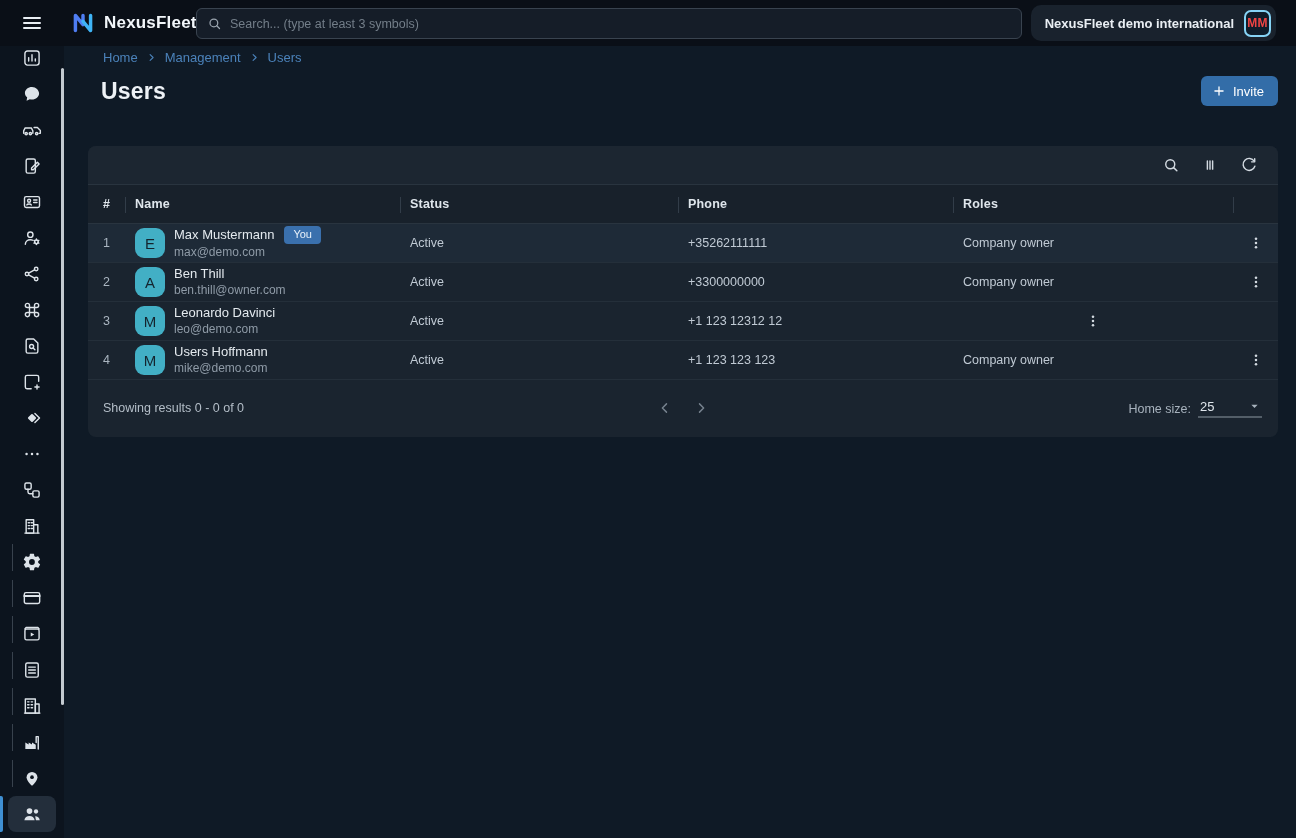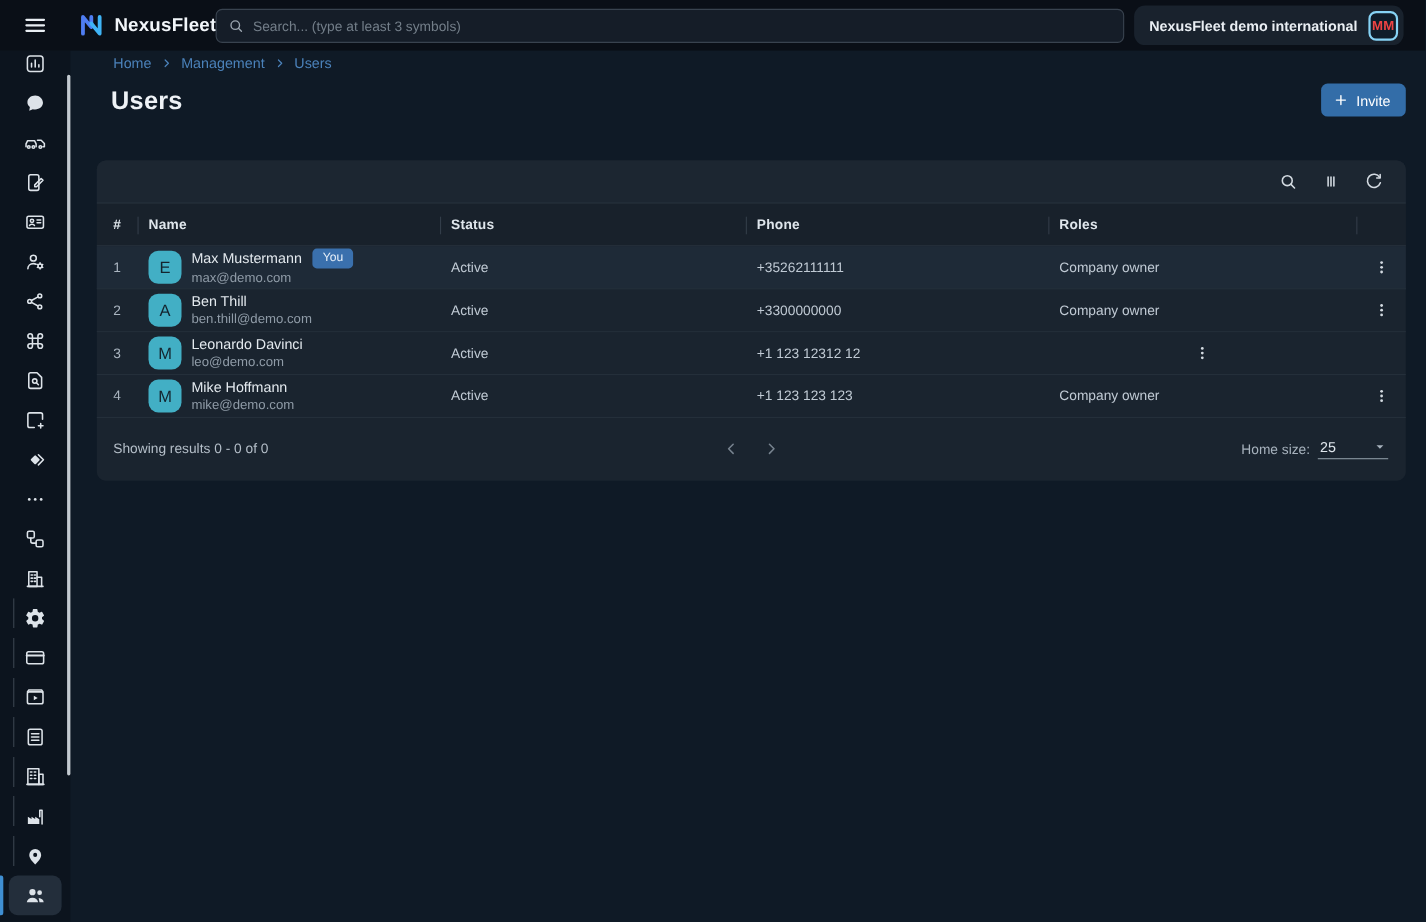--- a/index.html
+++ b/index.html
@@ -395,21 +395,21 @@
             </div>
           </div>
           <div class="trow tgrid">
             <div class="td num">2</div>
             <div class="td namecell">
               <span class="avatar-sq">A</span>
               <span class="stack">
                 <span class="nameline">
                   <span class="uname">Ben Thill</span>
                 </span>
-                <span class="email">ben.thill@demo.com</span>
+                <span class="email">ben.thill@owner.com</span>
               </span>
             </div>
             <div class="td">Active</div>
             <div class="td">+3300000000</div>
             <div class="td">Company owner</div>
             <div class="td actions">
               <button class="iconbtn kebab">
                 <svg viewBox="0 0 24 24">
                   <circle cx="12" cy="6.3" r="1.7"></circle>
                   <circle cx="12" cy="12" r="1.7"></circle>
@@ -440,21 +440,21 @@
                 </svg>
               </button>
             </div>
           </div>
           <div class="trow tgrid">
             <div class="td num">4</div>
             <div class="td namecell">
               <span class="avatar-sq">M</span>
               <span class="stack">
                 <span class="nameline">
-                  <span class="uname">Mike Hoffmann</span>
+                  <span class="uname">Users Hoffmann</span>
                 </span>
                 <span class="email">mike@demo.com</span>
               </span>
             </div>
             <div class="td">Active</div>
             <div class="td">+1 123 123 123</div>
             <div class="td">Company owner</div>
             <div class="td actions">
               <button class="iconbtn kebab">
                 <svg viewBox="0 0 24 24">

